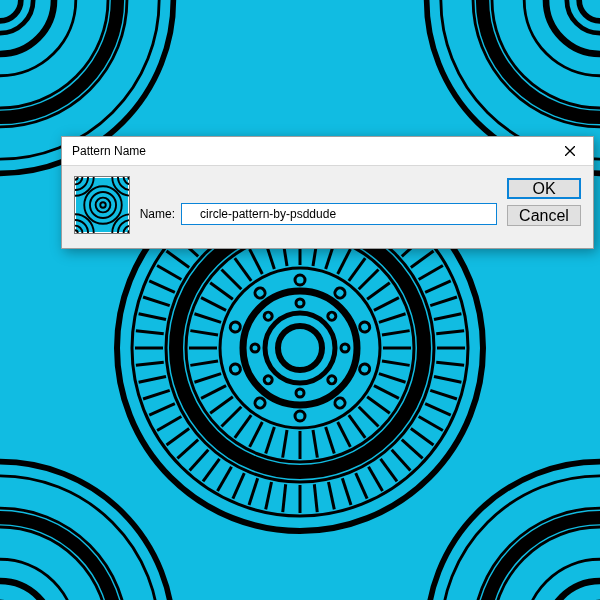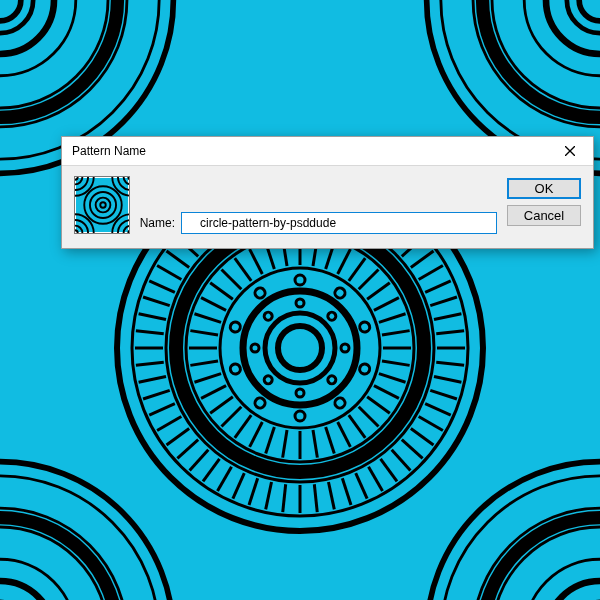--- a/index.html
+++ b/index.html
@@ -29,25 +29,25 @@
   .thumb svg{position:absolute;}
   .namegroup{display:flex;align-items:center;gap:6px;margin-top:18px;}
   .namegroup label{color:#000;font-size:12px;}
   .namegroup input{
     width:278px;height:18px;padding:1px 18px;
     border:1px solid #0a84d8;background:#fff;outline:none;
     font-family:inherit;font-size:12px;color:#000;
   }
   .buttons{display:flex;flex-direction:column;gap:6px;margin-left:auto;padding-top:2px;}
   .buttons button{
-    width:74px;height:21px;font-family:inherit;font-size:13px;
+    width:74px;height:21px;font-family:inherit;font-size:16px;
     background:#e1e1e1;border:1px solid #adadad;cursor:pointer;color:#000;
   }
   .buttons button.primary{border:2px solid #0a84d8;background:#e1e1e1;padding-top:0;}
-  .mid{display:flex;align-items:flex-end;}
+  .mid{display:flex;align-items:center;}
 </style>
 </head>
 <body>
 
 <div class="canvas">
 
   <svg style="left:110px;top:158px" width="380" height="380" viewBox="-190 -190 380 380">
     <g fill="none" stroke="#000">
       <circle r="183" stroke-width="6"></circle>
       <circle r="168" stroke-width="3"></circle>

